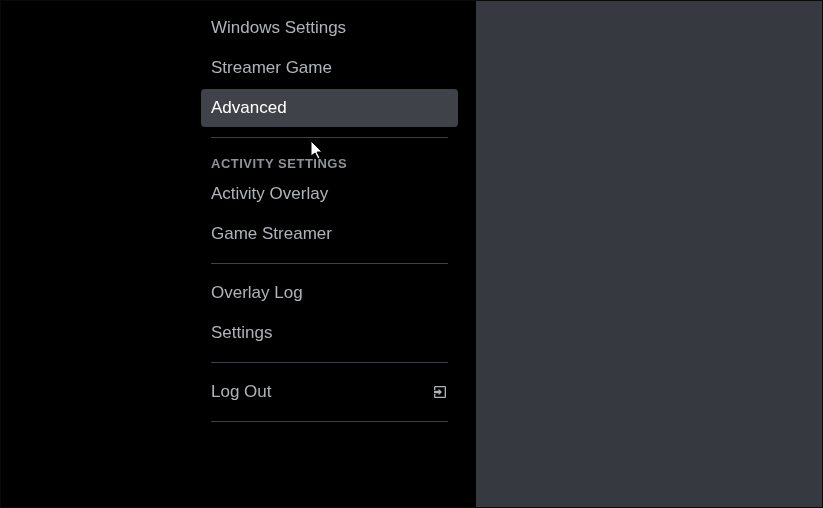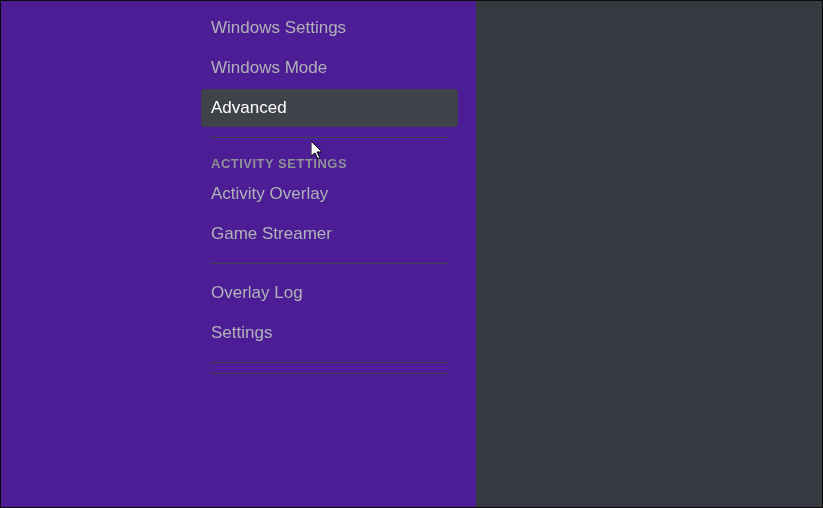--- a/index.html
+++ b/index.html
@@ -15,21 +15,21 @@
       overflow: hidden;
       position: relative;
       border: 1px solid #0a0a0a;
     }
     .sidebar {
       position: absolute;
       left: 0;
       top: 0;
       width: 475px;
       height: 100%;
-      background: #4c1d95;
+      background: #000000;
       padding-left: 200px;
       padding-right: 18px;
       padding-top: 8px;
     }
     .content-area {
       position: absolute;
       left: 475px;
       top: 0;
       right: 0;
       height: 100%;
@@ -86,21 +86,21 @@
 </head>
 <body>
 
 <div class="sidebar">
 
   <div class="menu-item">
     <span>Windows Settings</span>
   </div>
 
   <div class="menu-item">
-    <span>Windows Mode</span>
+    <span>Streamer Game</span>
   </div>
 
   <div class="menu-item selected">
     <span>Advanced</span>
   </div>
 
   <div class="divider"></div>
 
   <div class="section-header">ACTIVITY SETTINGS</div>
 
@@ -117,20 +117,28 @@
   <div class="menu-item">
     <span>Overlay Log</span>
   </div>
 
   <div class="menu-item">
     <span>Settings</span>
   </div>
 
   <div class="divider"></div>
 
+  <div class="menu-item">
+    <span>Log Out</span>
+    <span class="logout-icon">
+      <svg width="16" height="16" viewBox="0 0 24 24">
+        <path d="M10 17l5-5-5-5v3H3v4h7v3zm9-14H5c-1.1 0-2 .9-2 2v4h2V5h14v14H5v-4H3v4c0 1.1.9 2 2 2h14c1.1 0 2-.9 2-2V5c0-1.1-.9-2-2-2z"></path>
+      </svg>
+    </span>
+  </div>
 
   <div class="divider"></div>
 
 </div>
 
 <div class="content-area"></div>
 
 <div class="cursor">
   <svg width="14" height="20" viewBox="0 0 14 20">
     <path d="M0,0 L0,15 L4,12 L7,18 L9,17 L6,11 L11,11 Z" fill="white" stroke="black" stroke-width="1"></path>

